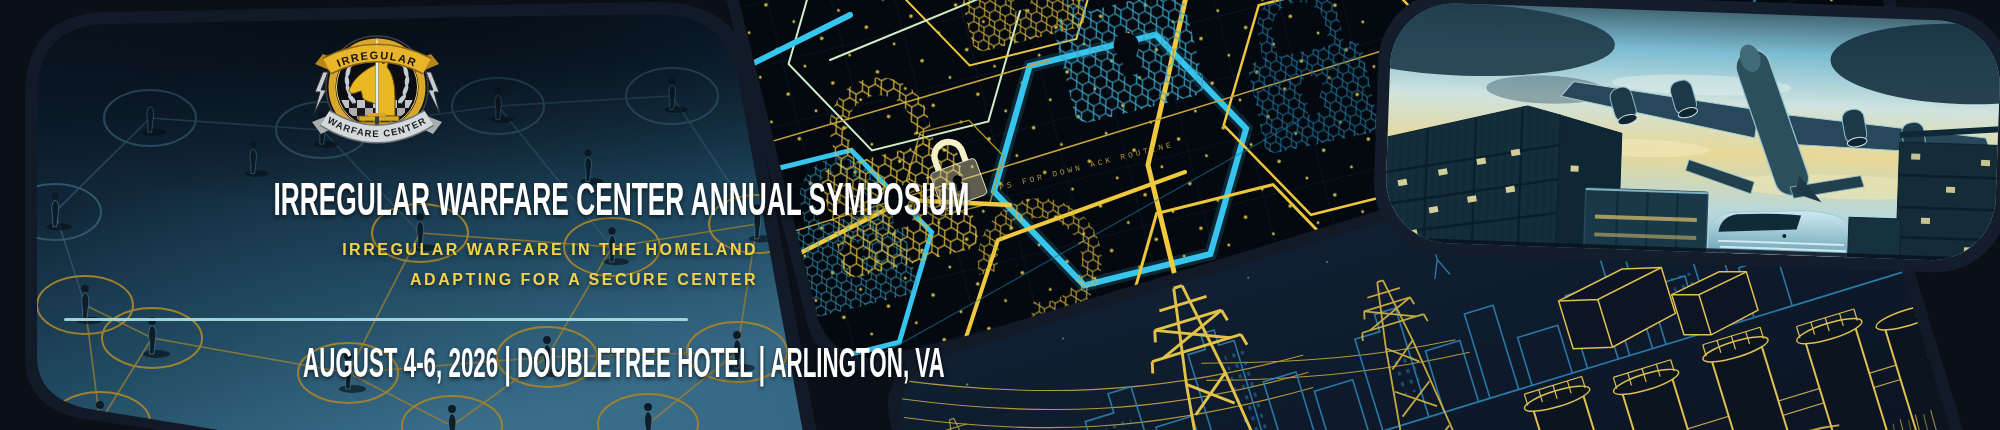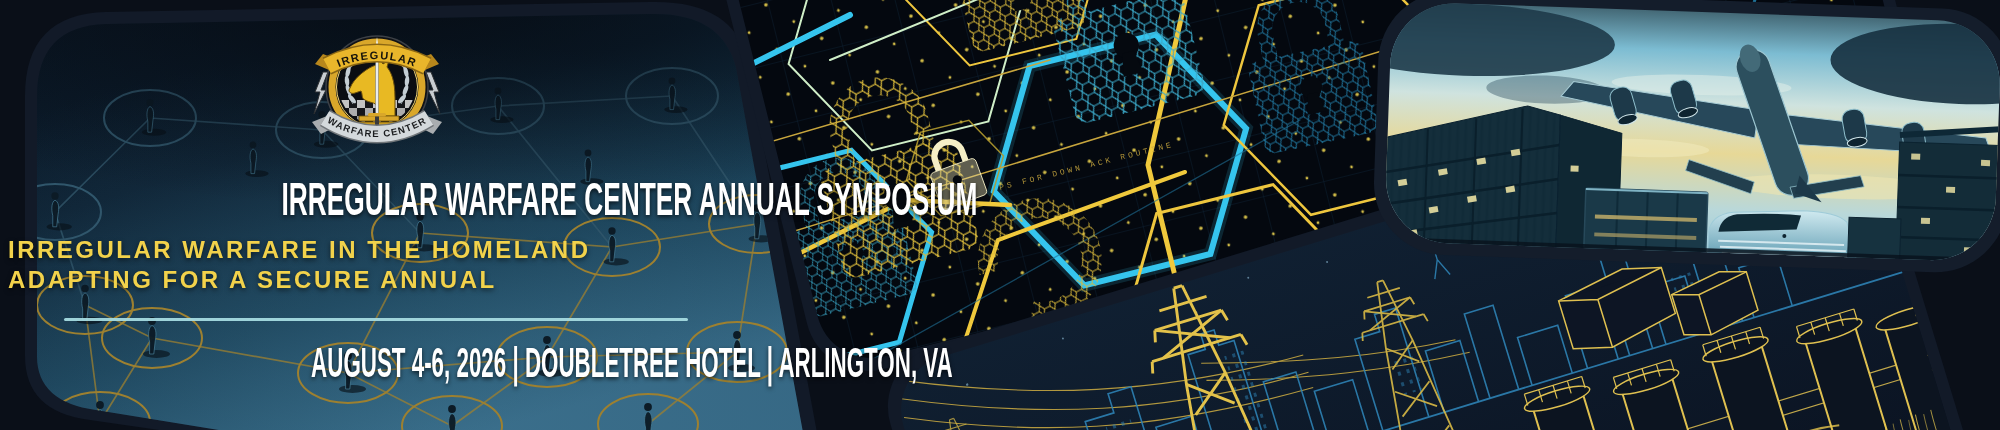--- a/index.html
+++ b/index.html
@@ -1,26 +1,26 @@
 <!DOCTYPE html>
 <html><head>
 <meta charset="utf-8">
 <style>
   html,body{margin:0;padding:0;background:#05080d;}
   #banner{position:relative;width:2000px;height:430px;background:#0a0f18;overflow:hidden;
           font-family:"Liberation Sans",sans-serif;}
   #banner svg{display:block;}
   #collage{position:absolute;left:0;top:0;}
   .overlay{position:absolute;left:0;top:0;width:758px;height:430px;pointer-events:none;}
-  .txt-center{position:absolute;left:8px;width:758px;text-align:left;white-space:nowrap;}
+  .txt-center{position:absolute;left:0;width:758px;text-align:right;white-space:nowrap;}
   .condensed{display:inline-block;transform:scaleX(.56);transform-origin:50% 50%;
              font-weight:800;color:#ffffff;letter-spacing:0px;
              text-shadow:0 2px 6px rgba(0,0,0,.65);}
   #event-title{top:176px;height:46px;line-height:46px;font-size:47px;}
-  #event-theme{top:235px;line-height:30px;font-size:24px;font-weight:700;
+  #event-theme{top:235px;line-height:30px;font-size:16px;font-weight:700;
                color:#f2d24b;letter-spacing:2.5px;text-shadow:0 2px 5px rgba(0,0,0,.6);}
   #divider{position:absolute;left:64px;top:318px;width:624px;height:3px;
            background:#a5dbe0;border-radius:2px;opacity:.95;}
   #event-details{top:341px;height:42px;line-height:42px;font-size:43px;padding-left:7px;}
   #event-details .condensed{transform:scaleX(.52);}
   #logo-box{position:absolute;left:307px;top:20px;width:140px;height:142px;}
 </style>
 </head>
 <body>
 
@@ -503,21 +503,21 @@
       </g>
     </svg>
   </div>
 
   <div id="event-title" class="txt-center">
     <span class="condensed">IRREGULAR WARFARE CENTER ANNUAL SYMPOSIUM</span>
   </div>
 
   <div id="event-theme" class="txt-center">
     <div>IRREGULAR WARFARE IN THE HOMELAND</div>
-    <div>ADAPTING FOR A SECURE ANNUAL</div>
+    <div>ADAPTING FOR A SECURE CENTER</div>
   </div>
 
   <div id="divider"></div>
 
   <div id="event-details" class="txt-center">
     <span class="condensed">AUGUST 4-6, 2026 | DOUBLETREE HOTEL | ARLINGTON, VA</span>
   </div>
 </div>
 
 </div>

